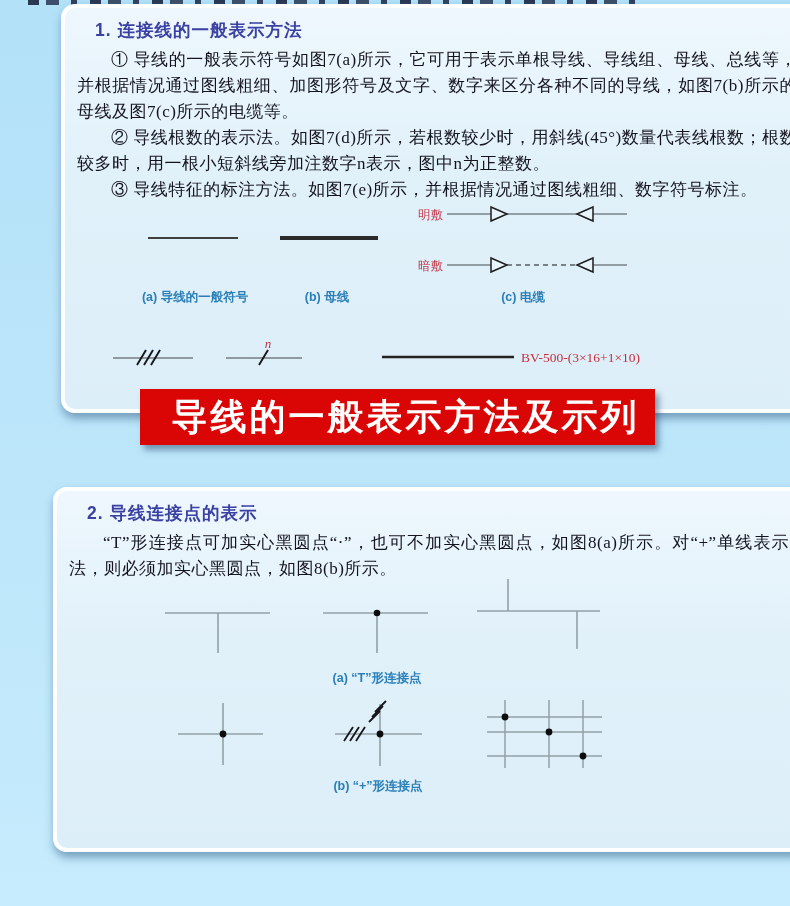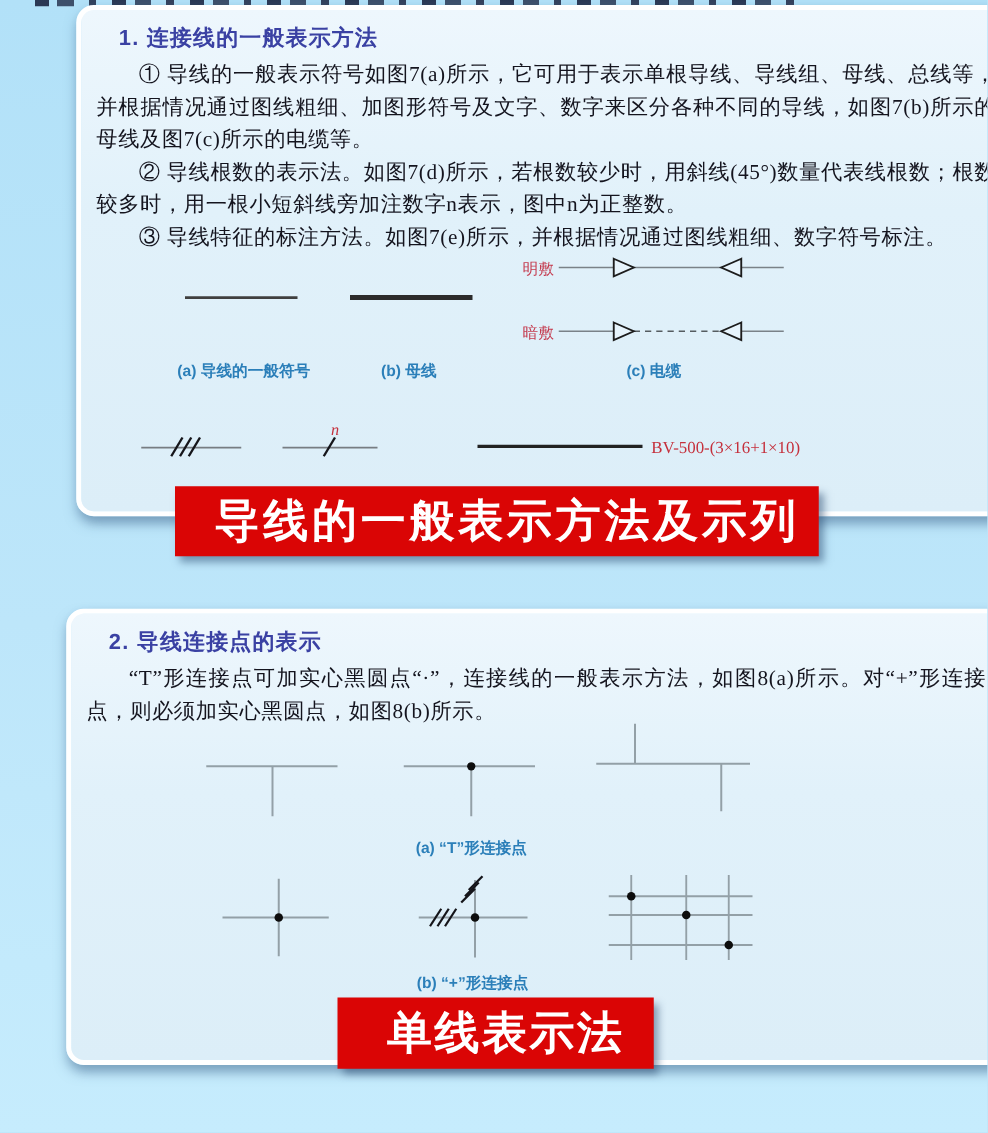--- a/index.html
+++ b/index.html
@@ -95,21 +95,21 @@
     <text x="268" y="348" text-anchor="middle" font-size="13" font-style="italic" fill="#c5303c">n</text>
     <line x1="382" y1="357" x2="514" y2="357" stroke="#222222" stroke-width="2.6"></line>
     <text x="521" y="362" font-size="13.5" fill="#c5303c">BV-500-(3×16+1×10)</text>
   </svg>
 
   <div class="banner banner-1">导线的一般表示方法及示列</div>
 
   <div class="panel panel-2">
     <div class="sec-heading">2. 导线连接点的表示</div>
     <div class="body-text">
-      <p>“T”形连接点可加实心黑圆点“·”，连接线的一般表示方法，如图8(a)所示。对“+”形连接点，则必须加实心黑圆点，如图8(b)所示。</p>
+      <p>“T”形连接点可加实心黑圆点“·”，也可不加实心黑圆点，如图8(a)所示。对“+”单线表示法，则必须加实心黑圆点，如图8(b)所示。</p>
     </div>
   </div>
 
   <svg class="fig-svg" style="left:130px;top:570px;" width="520" height="120" viewBox="130 570 520 120">
     <g stroke="#93a0a7" stroke-width="1.6">
       <line x1="165" y1="613" x2="270" y2="613"></line>
       <line x1="218" y1="613" x2="218" y2="653"></line>
     </g>
     <g stroke="#93a0a7" stroke-width="1.6">
       <line x1="323" y1="613" x2="428" y2="613"></line>
@@ -155,15 +155,14 @@
       <line x1="487" y1="732" x2="602" y2="732"></line>
       <line x1="487" y1="756" x2="602" y2="756"></line>
     </g>
     <circle cx="505" cy="717" r="3.4" fill="#0d0d0d"></circle>
     <circle cx="549" cy="732" r="3.4" fill="#0d0d0d"></circle>
     <circle cx="583" cy="756" r="3.4" fill="#0d0d0d"></circle>
 
     <text x="378" y="790" text-anchor="middle" font-size="12.5" fill="#2b7fb9" class="fig-label">(b) “+”形连接点</text>
   </svg>
 
-  <div class="banner banner-2">单线表示法</div>
 
 </div>
 
 </body></html>

